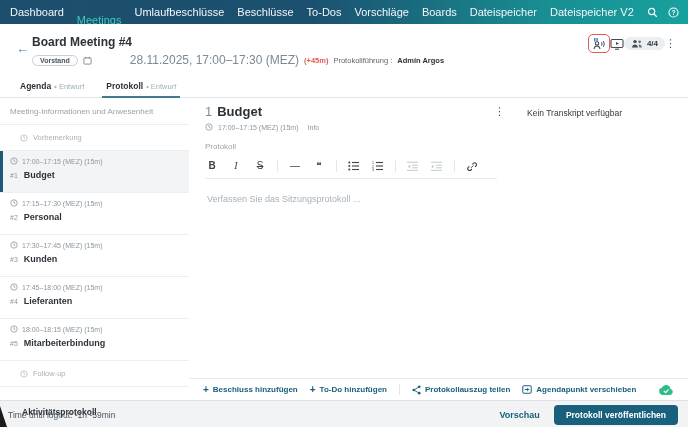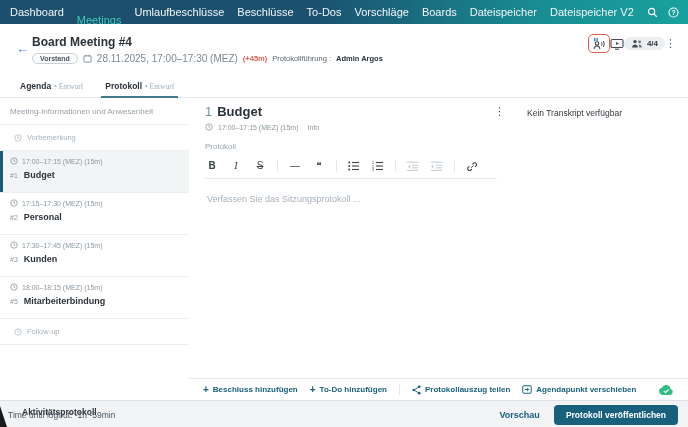--- a/index.html
+++ b/index.html
@@ -38,21 +38,21 @@
 
   
   .mheader { position:absolute; top:24px; left:0; width:688px; height:51px; background:#fff; }
   .back-arrow { position:absolute; left:16px; top:17px; font-size:13px; color:#3d7fd4; cursor:pointer; }
   .mtitle { position:absolute; left:32px; top:11px; font-size:12px; font-weight:bold; color:#2b3238; }
   .mmeta { position:absolute; left:32px; top:29px; display:flex; align-items:center; gap:5px; }
   .pill-badge {
     font-size:7px; color:#4a5560; border:1px solid #c9cfd5; border-radius:8px;
     padding:1px 7px; background:#fcfcfd; font-weight:bold;
   }
-  .mdate { font-size:10px; color:#7d8993; }
+  .mdate { font-size:12px; color:#7d8993;margin-left:33px; }
   .overtime { font-size:7.5px; color:#e05b52; font-weight:bold; }
   .proto-label { font-size:7.5px; color:#5c666e; }
   .proto-name { font-size:7.5px; color:#2b3238; font-weight:bold; }
   .mheader-actions { position:absolute; right:12px; top:10px; display:flex; align-items:center; gap:0; }
   .rec-btn {
     width:22px; height:19px; border:1.5px solid #e05b52; border-radius:5px;
     display:flex; align-items:center; justify-content:center; cursor:pointer; background:#fff;
   }
   .attend-pill {
     display:flex; align-items:center; gap:4px; background:#eceff1; border-radius:9px;
@@ -61,42 +61,42 @@
   .attend-count { font-size:8px; font-weight:bold; color:#32383e; }
   .kebab { font-size:11px; color:#444b52; cursor:pointer; letter-spacing:0; line-height:1; }
 
   
   .tabsrow {
     position:absolute; top:75px; left:0; width:688px; height:23px;
     border-bottom:1px solid #e4e7ea; background:#fff; display:flex; align-items:flex-start;
   }
   .tab { display:flex; align-items:baseline; gap:3px; padding:0 4px; height:100%; align-items:center; cursor:pointer; position:relative; }
   .tab-main { font-size:8.5px; font-weight:bold; color:#2b3238; }
-  .tab-suffix { font-size:7.5px; color:#9fb0b8;font-family:Liberation Serif, serif; }
+  .tab-suffix { font-size:7.5px; color:#9fb0b8; }
   .tab.t-agenda { margin-left:16px; }
   .tab.t-protokoll { margin-left:14px; }
   .tab.active::after {
     content:""; position:absolute; left:0; right:0; bottom:-1px; height:2.5px; background:#44798e;
   }
   .tabs-right { margin-left:auto; display:flex; align-items:center; gap:18px; padding-right:16px; }
   .tab-plain { font-size:8.5px; color:#8b98a1; cursor:pointer; }
   .tab-docs { font-size:8.5px; color:#2b3238; font-weight:bold; cursor:pointer; }
   .tab-docs .cnt { color:#8b98a1; font-weight:normal; margin-left:2px; }
 
   
   .sidebar {
     position:absolute; top:98px; left:0; width:208px; height:302px;
     border-right:1px solid #e4e7ea; background:#fff;
   }
   .sb-header {
     height:27px; display:flex; align-items:center; padding:0 10px;
     font-size:8px; color:#98a3ab; border-bottom:1px solid #eceff1;
   }
   .sb-simple {
-    height:26px; display:flex; align-items:center; gap:5px; padding:0 14px;
+    height:26px; display:flex; align-items:center; gap:5px; padding:0 20px;
     border-bottom:1px solid #eceff1; cursor:pointer;
   }
   .sb-simple .lbl { font-size:7.5px; color:#a8b2ba; }
   .agenda-item {
     position:relative; height:42px; padding:6px 10px 0 10px;
     border-bottom:1px solid #eceff1; cursor:pointer;
   }
   .agenda-item.selected { background:#f3f4f6; }
   .agenda-item.selected::before {
     content:""; position:absolute; left:0; top:0; bottom:0; width:3px; background:#1d5a78;
@@ -325,20 +325,33 @@
             <path d="M5 2.6V5l1.7 1" fill="none" stroke="#8b98a1" stroke-width="1"></path>
           </svg>
         <span>17:30–17:45 (MEZ) (15m)</span>
       </div>
       <div class="ag-name-row">
         <span class="ag-num">#3</span>
         <span class="ag-name">Kunden</span>
       </div>
     </div>
 
+    <div class="agenda-item">
+      <div class="ag-time">
+        <svg width="8" height="8" viewBox="0 0 10 10">
+            <circle cx="5" cy="5" r="4" fill="none" stroke="#8b98a1" stroke-width="1"></circle>
+            <path d="M5 2.6V5l1.7 1" fill="none" stroke="#8b98a1" stroke-width="1"></path>
+          </svg>
+        <span>17:45–18:00 (MEZ) (15m)</span>
+      </div>
+      <div class="ag-name-row">
+        <span class="ag-num">#4</span>
+        <span class="ag-name">Lieferanten</span>
+      </div>
+    </div>
 
     <div class="agenda-item">
       <div class="ag-time">
         <svg width="8" height="8" viewBox="0 0 10 10">
             <circle cx="5" cy="5" r="4" fill="none" stroke="#8b98a1" stroke-width="1"></circle>
             <path d="M5 2.6V5l1.7 1" fill="none" stroke="#8b98a1" stroke-width="1"></path>
           </svg>
         <span>18:00–18:15 (MEZ) (15m)</span>
       </div>
       <div class="ag-name-row">

